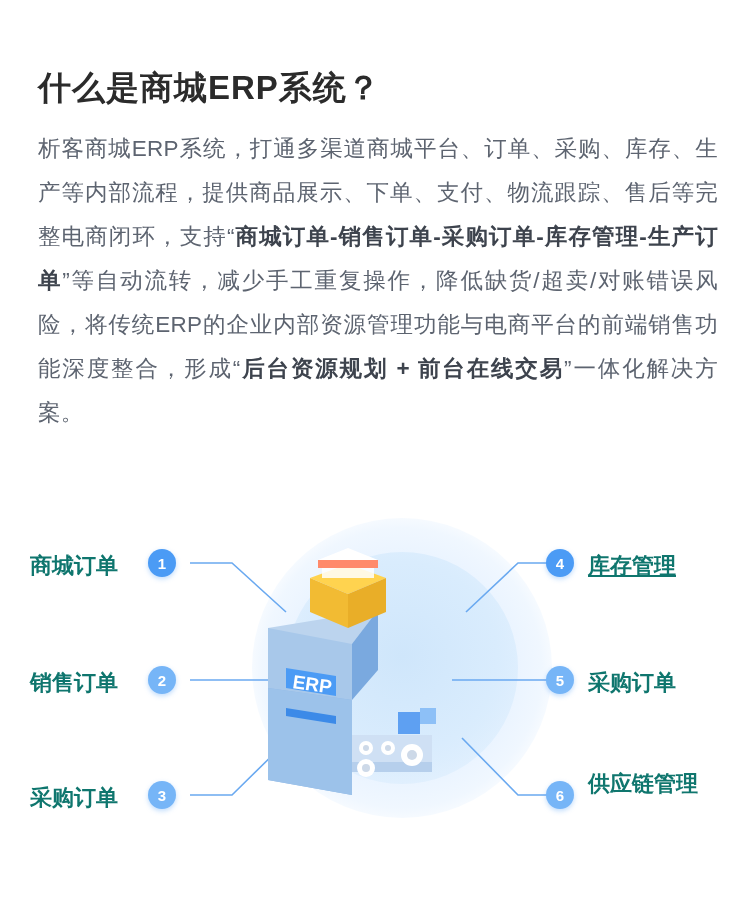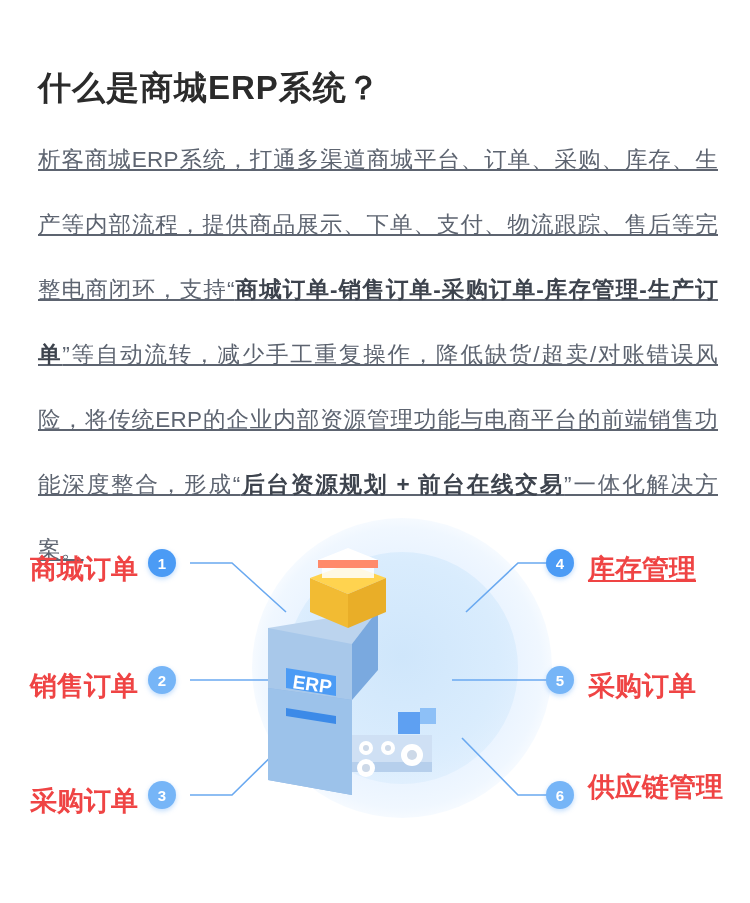--- a/index.html
+++ b/index.html
@@ -29,25 +29,24 @@
     color: #2b2b2b;
     letter-spacing: 1px;
     white-space: nowrap;
   }
   .body-text {
     position: absolute;
     left: 38px;
     top: 127px;
     width: 680px;
     font-size: 22.5px;
-    line-height: 65px;
+    line-height: 44px;
     color: #5d6470;
     text-align: justify;
     letter-spacing: 0.3px;
-    text-decoration: underline;
   }
   .body-text b {
     color: #3d434d;
     font-weight: bold;
   }
   
   .diagram {
     position: absolute;
     left: 0;
     top: 500px;
@@ -67,23 +66,23 @@
     position: absolute;
     left: 286px;
     top: 52px;
     width: 232px;
     height: 232px;
     border-radius: 50%;
     background: radial-gradient(circle at 50% 45%, #cfe6fb 0%, #d9ecfd 55%, rgba(217,236,253,0.45) 80%, rgba(255,255,255,0) 100%);
   }
   .label {
     position: absolute;
-    font-size: 27px;
+    font-size: 22px;
     font-weight: bold;
-    color: #ef4444;
+    color: #0f766e;
     white-space: nowrap;
   }
   .num {
     position: absolute;
     width: 28px;
     height: 28px;
     border-radius: 50%;
     background: #4b9bf5;
     color: #ffffff;
     font-size: 15px;

